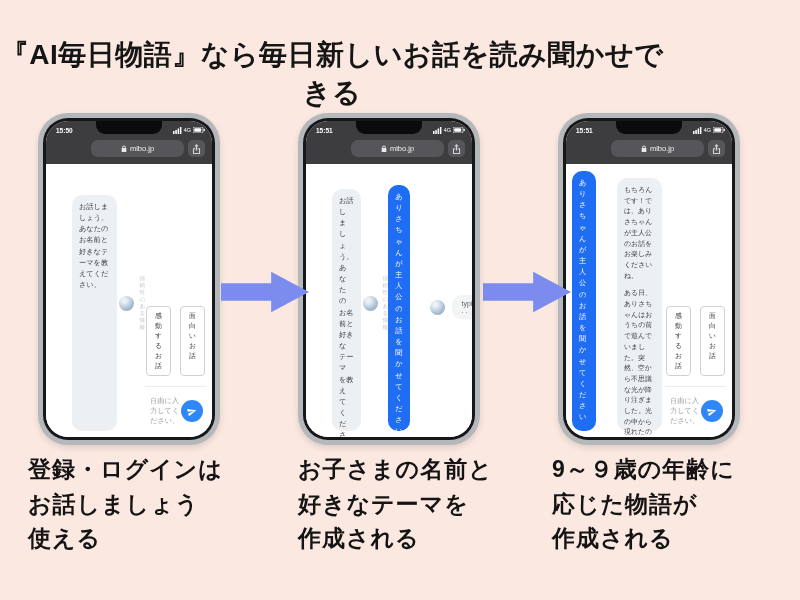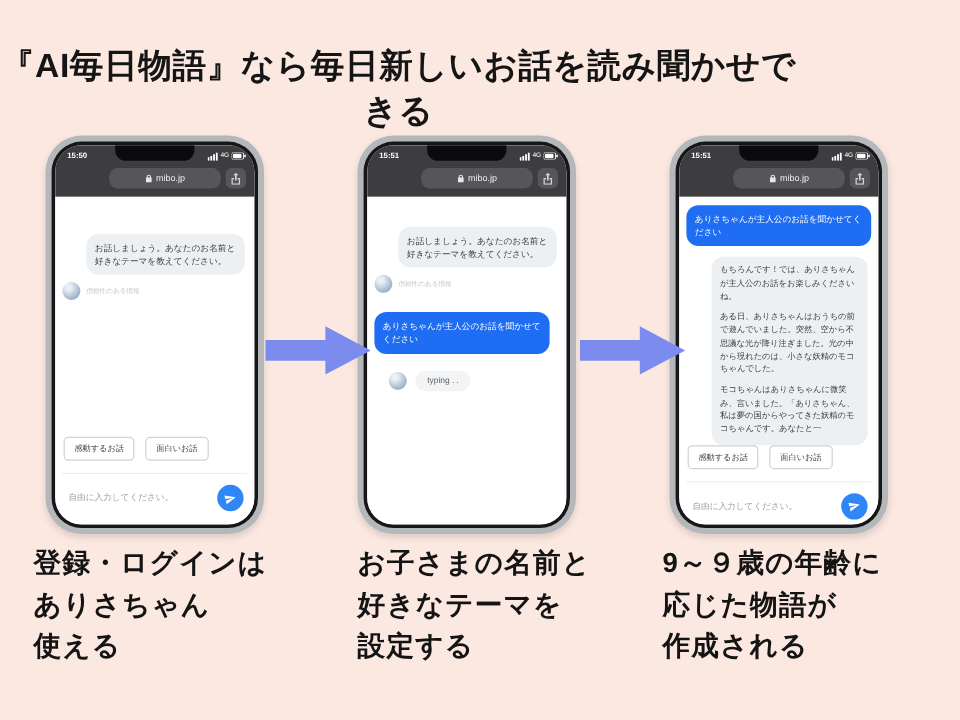--- a/index.html
+++ b/index.html
@@ -23,21 +23,21 @@
   .notch{position:absolute;top:0;left:50%;transform:translateX(-50%);width:66px;height:13px;background:#0b0b0d;border-radius:0 0 9px 9px;z-index:3;}
   .p-header{background:#3d3d40;padding:3px 7px 7px;flex:0 0 auto;}
   .statusrow{display:flex;justify-content:space-between;align-items:center;color:#fff;font-size:6.5px;height:12px;}
   .time{font-weight:bold;margin-left:3px;}
   .sicons{display:flex;align-items:center;gap:2px;color:#fff;}
   .sicons .net{font-size:5.5px;}
   .addressrow{display:flex;align-items:flex-end;gap:4px;margin-top:4px;padding-left:38px;}
   .addrpill{flex:1;background:#55555a;border-radius:7px;height:17px;display:flex;align-items:center;justify-content:center;gap:3px;color:#f1f1f3;font-size:7.5px;}
   .sharebtn{width:17px;height:17px;background:#55555a;border-radius:5px;display:flex;align-items:center;justify-content:center;flex:0 0 auto;}
   
-  .chat{flex:1;display:flex;flex-direction:column;padding:5px 6px 6px;overflow:hidden;background:#fff;}
+  .chat{flex:1;display:flex;flex-direction:row;padding:5px 6px 6px;overflow:hidden;background:#fff;}
   .bot-bubble{margin:26px 2px 0 20px;background:#edf0f3;border-radius:10px;padding:6px 7px;font-size:7.2px;line-height:1.55;color:#3c4043;}
   .avatar-row{display:flex;align-items:center;gap:5px;margin-top:6px;}
   .avatar{width:15px;height:15px;border-radius:50%;flex:0 0 auto;
     background:radial-gradient(circle at 35% 30%,#eaf0f6 15%,#a3b9cf 65%,#7f99b5);}
   .avatar-caption{font-size:5.5px;color:#c2c7cc;}
   .user-bubble{background:#1f6df2;color:#fff;border-radius:10px;padding:6px 7px;font-size:7.2px;line-height:1.55;}
   .p2-user{margin:16px 8px 0 0;}
   .p3-user{margin:2px 0 0 0;}
   .typing-row{display:flex;align-items:center;gap:7px;margin:14px 0 0 12px;}
   .typing-bubble{background:#f2f4f6;border-radius:9px;padding:5px 10px;font-size:7px;color:#5f6368;}
@@ -235,20 +235,20 @@
         </div>
       </div>
     </div>
   </div>
 </div>
 
 <div class="arrow" style="left:221px;top:268px;"></div>
 <div class="arrow" style="left:483px;top:268px;"></div>
 
 <div class="caption" style="left:28px;">登録・ログインは
-ありさちゃん
+お話しましょう
 使える</div>
 <div class="caption" style="left:298px;">お子さまの名前と
 好きなテーマを
-設定する</div>
+作成される</div>
 <div class="caption" style="left:552px;">9～９歳の年齢に
 応じた物語が
 作成される</div>
 
 </body></html>

